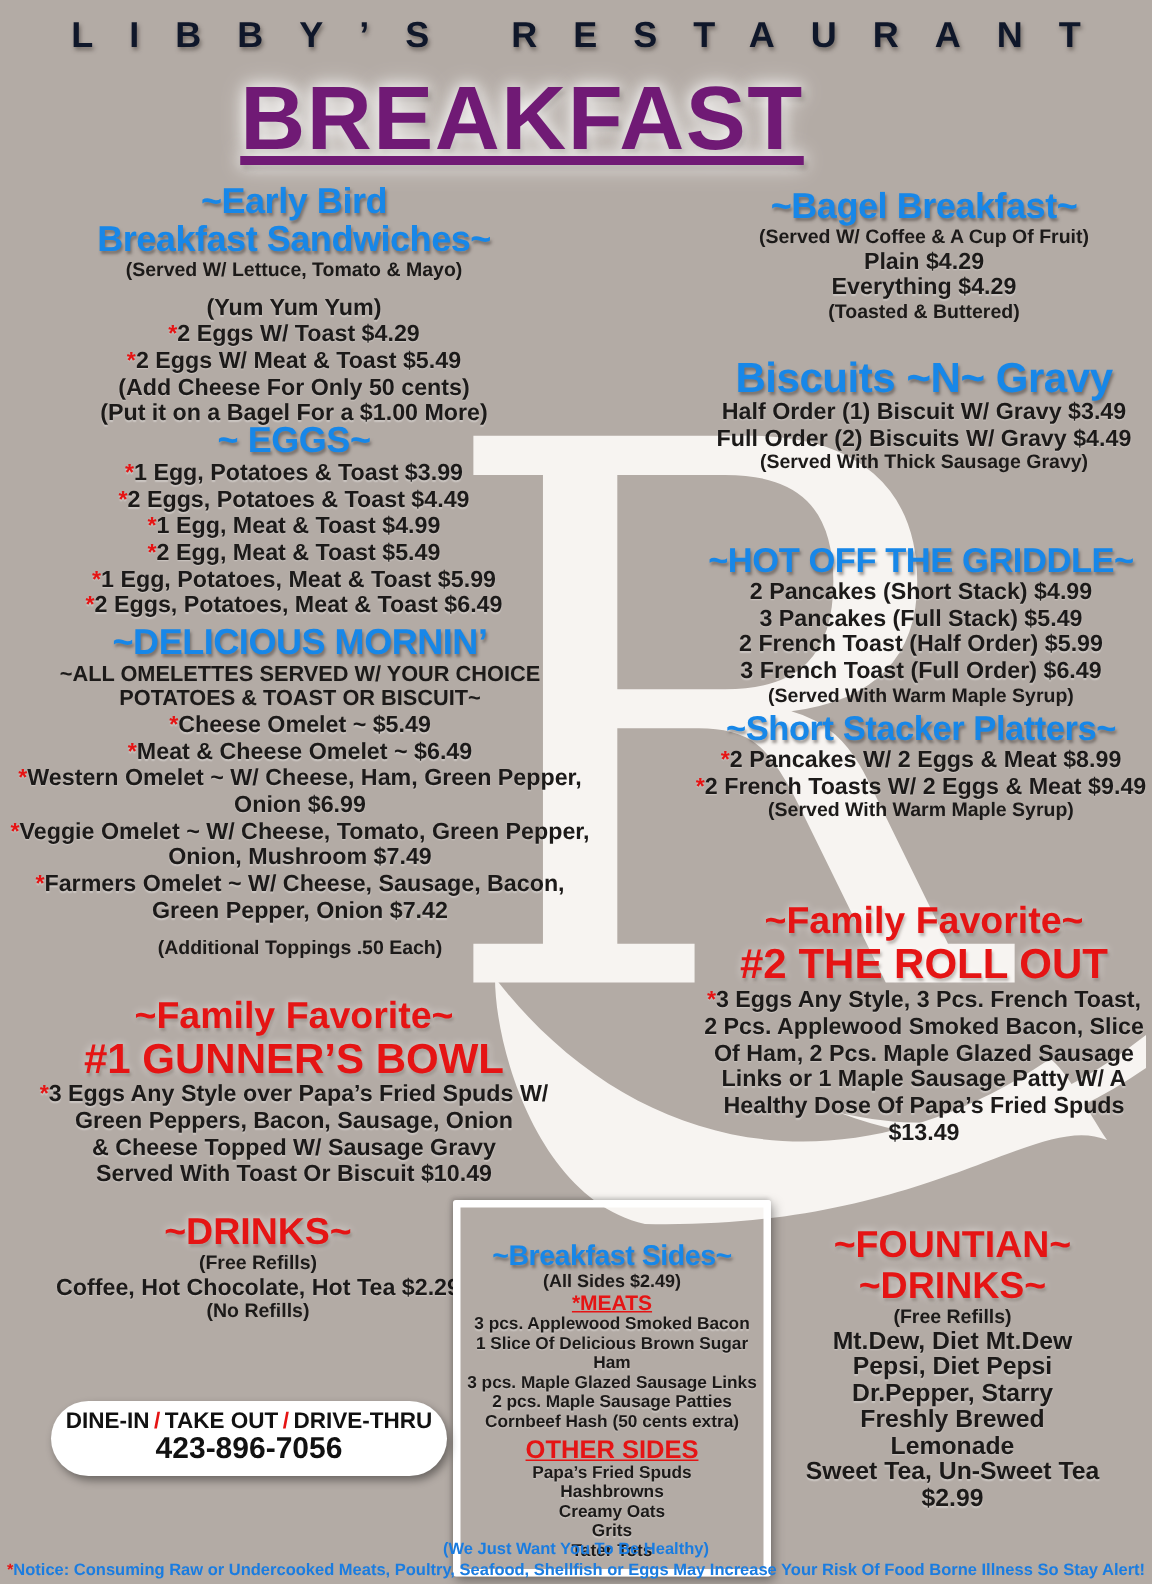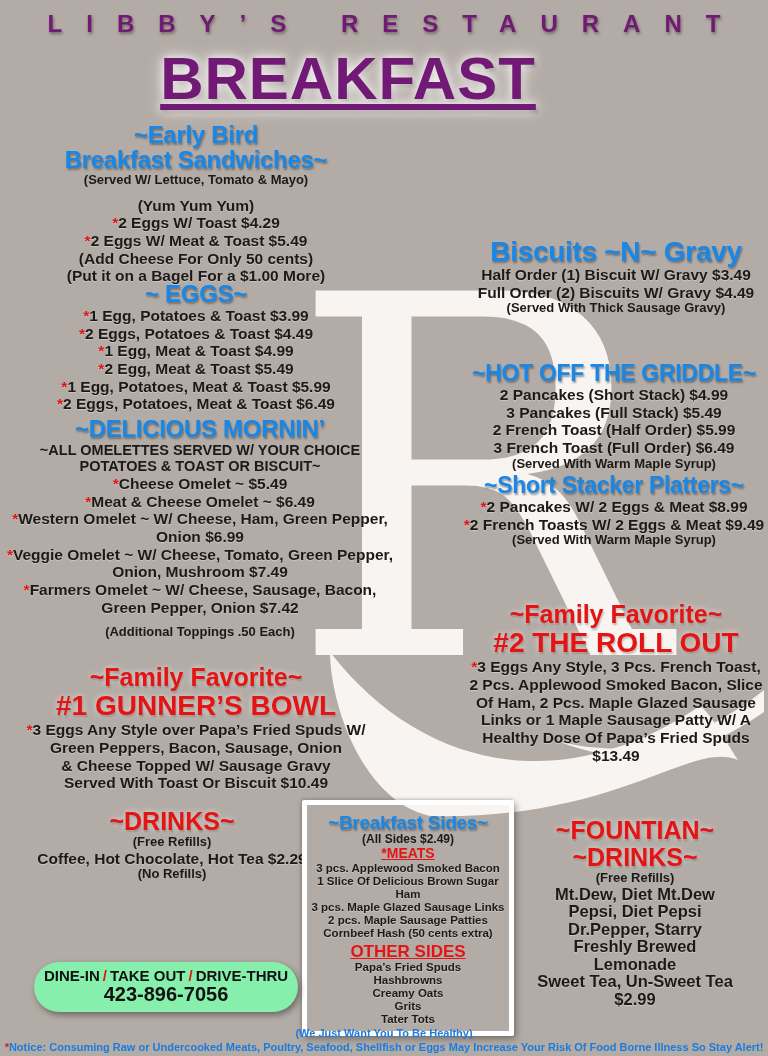--- a/index.html
+++ b/index.html
@@ -13,21 +13,21 @@
   .watermark{position:absolute;inset:0;z-index:0;}
   .wm-letter{
     position:absolute;left:288px;top:232px;
     font-family:"DejaVu Serif","Liberation Serif",serif;
     font-size:500px;line-height:1;color:#f7f4f1;font-weight:normal;
   }
   .wm-swash{position:absolute;left:0;top:0;}
   
   .brand{
     position:absolute;top:10px;left:0;width:768px;text-align:center;
-    color:#701a75;font-size:24px;letter-spacing:24px;text-indent:24px;
+    color:#0f172a;font-size:24px;letter-spacing:24px;text-indent:24px;
     text-shadow:1px 2px 3px rgba(60,52,48,.55);white-space:nowrap;z-index:2;
   }
   .big-title{
     position:absolute;top:44px;left:0;width:696px;text-align:center;z-index:2;
     color:#701a75;font-size:60px;letter-spacing:1px;
     text-decoration:underline;text-decoration-thickness:6px;text-underline-offset:5px;
     text-shadow:0 0 10px rgba(255,255,255,.95),0 0 18px rgba(255,255,255,.7),2px 3px 3px rgba(90,80,72,.5);
   }
   
   .sec{position:absolute;text-align:center;z-index:1;}
@@ -57,27 +57,27 @@
   #sec-omelettes{left:0;top:417px;width:400px;}
   #sec-family1{left:0;top:664px;width:392px;}
   #sec-drinks{left:4px;top:808px;width:336px;}
   #sec-bagel{left:464px;top:126px;width:304px;}
   #sec-biscuits{left:464px;top:237px;width:304px;}
   #sec-griddle{left:460px;top:362px;width:308px;}
   #sec-stacker{left:460px;top:474px;width:308px;}
   #sec-family2{left:468px;top:601px;width:296px;}
   #sec-fountain{left:510px;top:817px;width:250px;}
   #sides-box{
-    left:302px;top:800px;width:196px;padding:8px 3px 6px 3px;
+    left:302px;top:800px;width:196px;padding:23px 3px 6px 3px;
     border:5px solid #ffffff;border-radius:2px;
     box-shadow:2px 3px 7px rgba(0,0,0,.35),-1px -1px 3px rgba(0,0,0,.15);
   }
   #phone-box{
-    position:absolute;left:34px;top:962px;width:248px;z-index:1;
-    background:#86efac;border-radius:28px;padding:5px 8px 7px 8px;text-align:center;
+    position:absolute;left:34px;top:934px;width:248px;z-index:1;
+    background:#ffffff;border-radius:28px;padding:5px 8px 7px 8px;text-align:center;
     box-shadow:2px 3px 6px rgba(0,0,0,.4);
   }
   .phone-line1{font-size:15px;color:#111;white-space:nowrap;}
   .phone-line1 .slash{color:#e51414;margin:0 3px;}
   .phone-number{font-size:20px;color:#111;line-height:1.05;}
   #notice{
     position:absolute;left:0;top:1026px;width:768px;text-align:center;z-index:1;
     color:#1a7ce0;font-size:11px;line-height:1.3;
   }
 </style>
@@ -135,20 +135,27 @@
       <div class="line body"><span>&amp; Cheese Topped W/ Sausage Gravy</span></div>
       <div class="line body"><span>Served With Toast Or Biscuit $10.49</span></div>
     </div>
   <div class="sec" id="sec-drinks">
       <div class="line h-red"><span>~DRINKS~</span></div>
       <div class="line note"><span>(Free Refills)</span></div>
       <div class="line body"><span>Coffee, Hot Chocolate, Hot Tea $2.29</span></div>
       <div class="line note"><span>(No Refills)</span></div>
     </div>
 
+  <div class="sec" id="sec-bagel">
+      <div class="line h-blue"><span>~Bagel Breakfast~</span></div>
+      <div class="line note"><span>(Served W/ Coffee &amp; A Cup Of Fruit)</span></div>
+      <div class="line body"><span>Plain $4.29</span></div>
+      <div class="line body"><span>Everything $4.29</span></div>
+      <div class="line note"><span>(Toasted &amp; Buttered)</span></div>
+    </div>
   <div class="sec" id="sec-biscuits">
       <div class="line h-blue lg"><span>Biscuits ~N~ Gravy</span></div>
       <div class="line body"><span>Half Order (1) Biscuit W/ Gravy $3.49</span></div>
       <div class="line body"><span>Full Order (2) Biscuits W/ Gravy $4.49</span></div>
       <div class="line note"><span>(Served With Thick Sausage Gravy)</span></div>
     </div>
   <div class="sec" id="sec-griddle">
       <div class="line h-blue md"><span>~HOT OFF THE GRIDDLE~</span></div>
       <div class="line body"><span>2 Pancakes (Short Stack) $4.99</span></div>
       <div class="line body"><span>3 Pancakes (Full Stack)  $5.49</span></div>

